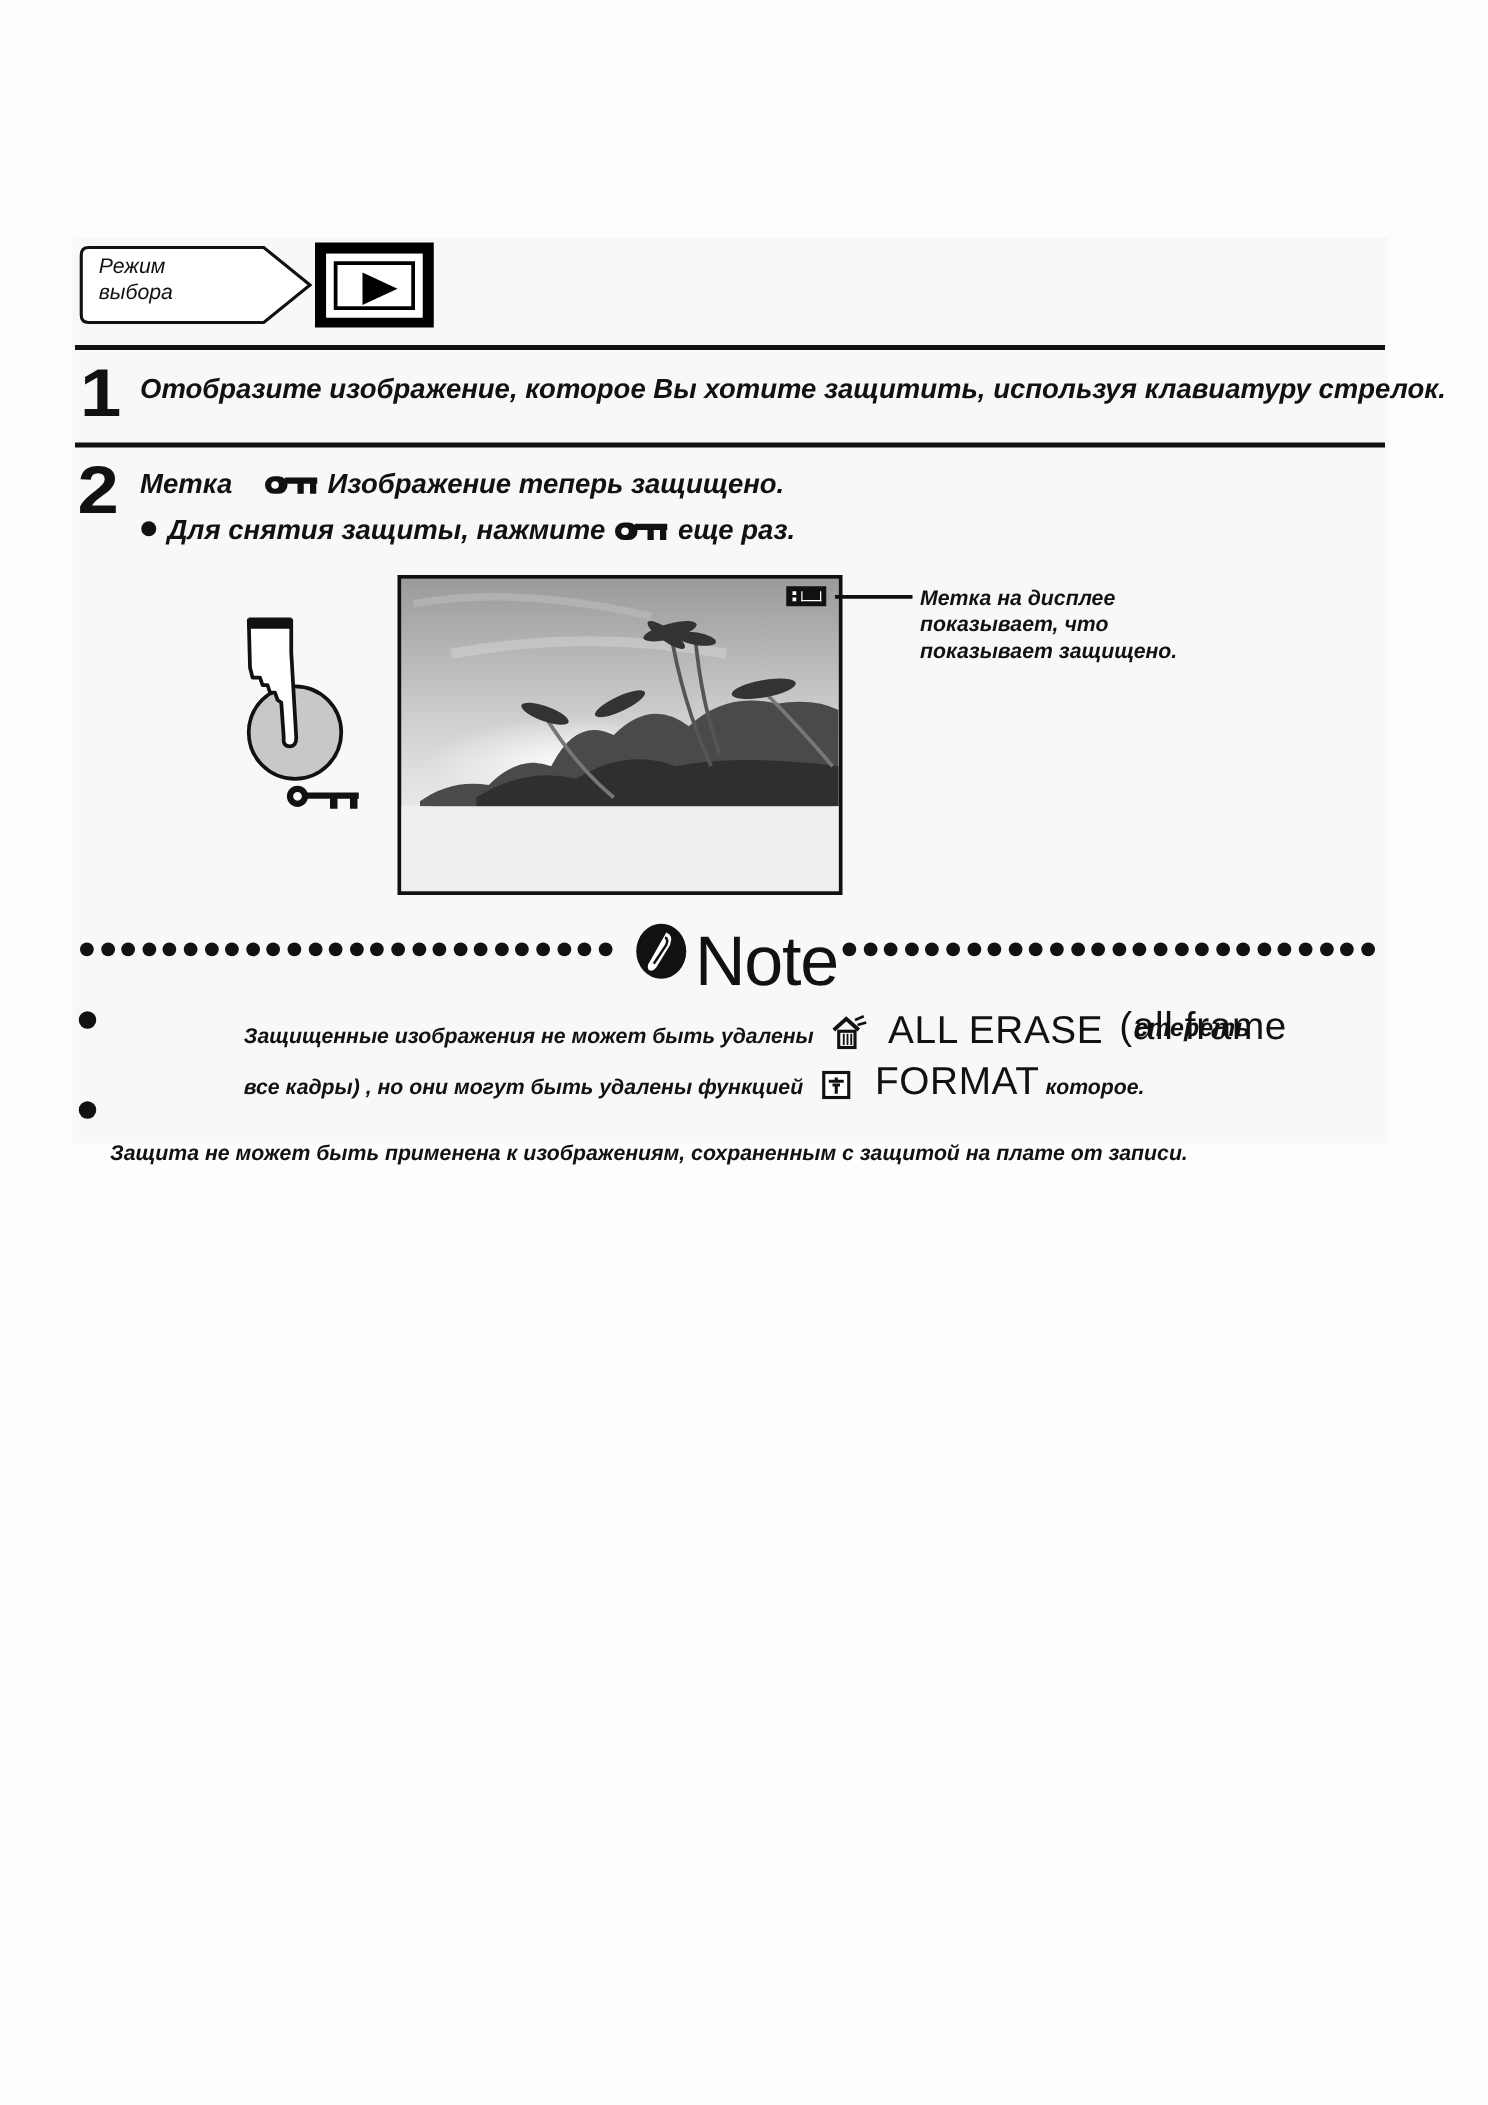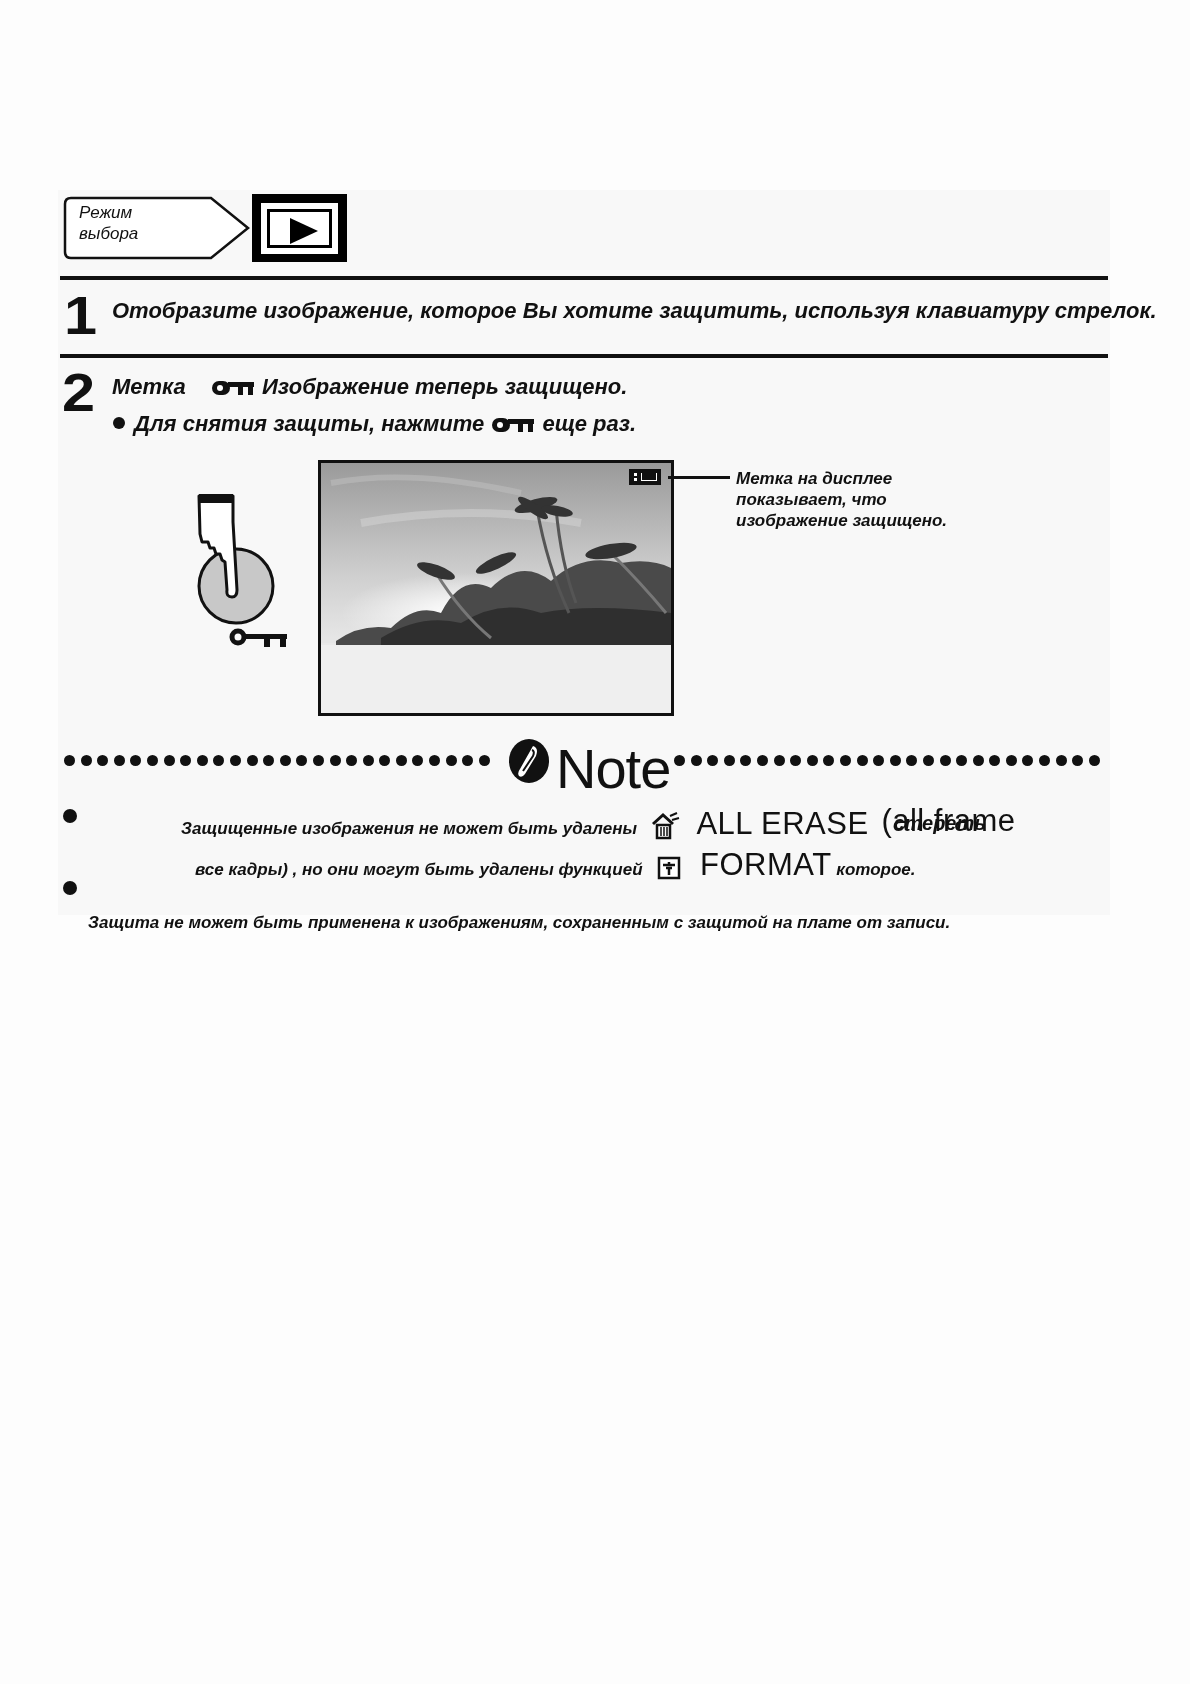--- a/index.html
+++ b/index.html
@@ -141,36 +141,36 @@
   <div style="position:absolute; right:10px; top:6px; width:32px; height:16px; background:#111;">
     <div style="position:absolute; left:5px; top:4px; width:3px; height:3px; background:#fff;"></div>
     <div style="position:absolute; left:5px; top:9px; width:3px; height:3px; background:#fff;"></div>
     <div style="position:absolute; left:12px; top:4px; width:16px; height:8px; border:1.5px solid #fff; border-top:none; box-sizing:border-box;"></div>
   </div>
 </div>
 <div class="abs callout-line"></div>
 <div class="abs callout-text">
   <div>Метка на дисплее</div>
   <div>показывает, что</div>
-  <div>изображение защищено.</div>
+  <div>показывает защищено.</div>
 </div>
 
 <div class="abs dots" style="left:64px;" id="dots-left"><span class="dot"></span><span class="dot"></span><span class="dot"></span><span class="dot"></span><span class="dot"></span><span class="dot"></span><span class="dot"></span><span class="dot"></span><span class="dot"></span><span class="dot"></span><span class="dot"></span><span class="dot"></span><span class="dot"></span><span class="dot"></span><span class="dot"></span><span class="dot"></span><span class="dot"></span><span class="dot"></span><span class="dot"></span><span class="dot"></span><span class="dot"></span><span class="dot"></span><span class="dot"></span><span class="dot"></span><span class="dot"></span><span class="dot"></span></div>
 <div class="abs note-icon">
   <svg width="46" height="46" viewBox="0 0 46 46">
     <ellipse cx="23" cy="23" rx="20" ry="22" fill="#111"></ellipse>
     <path d="M27 8 Q33 10 30 18 L19 36 Q16 40 13 38 Q11 35 14 31 Z" fill="#fff"></path>
     <path d="M26 12 Q29 13 27 18 L17 33" stroke="#111" stroke-width="2" fill="none"></path>
   </svg>
 </div>
 <div class="abs note-label">Note</div>
 <div class="abs dots" style="left:674px;" id="dots-right"><span class="dot"></span><span class="dot"></span><span class="dot"></span><span class="dot"></span><span class="dot"></span><span class="dot"></span><span class="dot"></span><span class="dot"></span><span class="dot"></span><span class="dot"></span><span class="dot"></span><span class="dot"></span><span class="dot"></span><span class="dot"></span><span class="dot"></span><span class="dot"></span><span class="dot"></span><span class="dot"></span><span class="dot"></span><span class="dot"></span><span class="dot"></span><span class="dot"></span><span class="dot"></span><span class="dot"></span><span class="dot"></span><span class="dot"></span></div>
 
 <div class="abs bullet" style="left:63px; top:809px;"></div>
-<div class="abs note-text" style="left:181px; top:806px;">
+<div class="abs note-text" style="left:195px; top:806px;">
   <span>Защищенные изображения не может быть удалены</span>
   <span class="key-inline" style="vertical-align:-6px; margin-left:8px;">
     <svg width="30" height="28" viewBox="0 0 30 28">
         <path d="M3 12 L13 3 L23 12" stroke="#111" stroke-width="3" fill="none"></path>
         <rect x="7" y="13" width="13" height="13" fill="#fff" stroke="#111" stroke-width="2.5"></rect>
         <path d="M11 15 V24 M14 15 V24 M17 15 V24" stroke="#111" stroke-width="1.5"></path>
         <path d="M20 4 L27 1 M22 8 L29 6" stroke="#111" stroke-width="2"></path>
       </svg>
   </span>
   <span class="big-word" style="margin-left:10px;">ALL ERASE</span>

